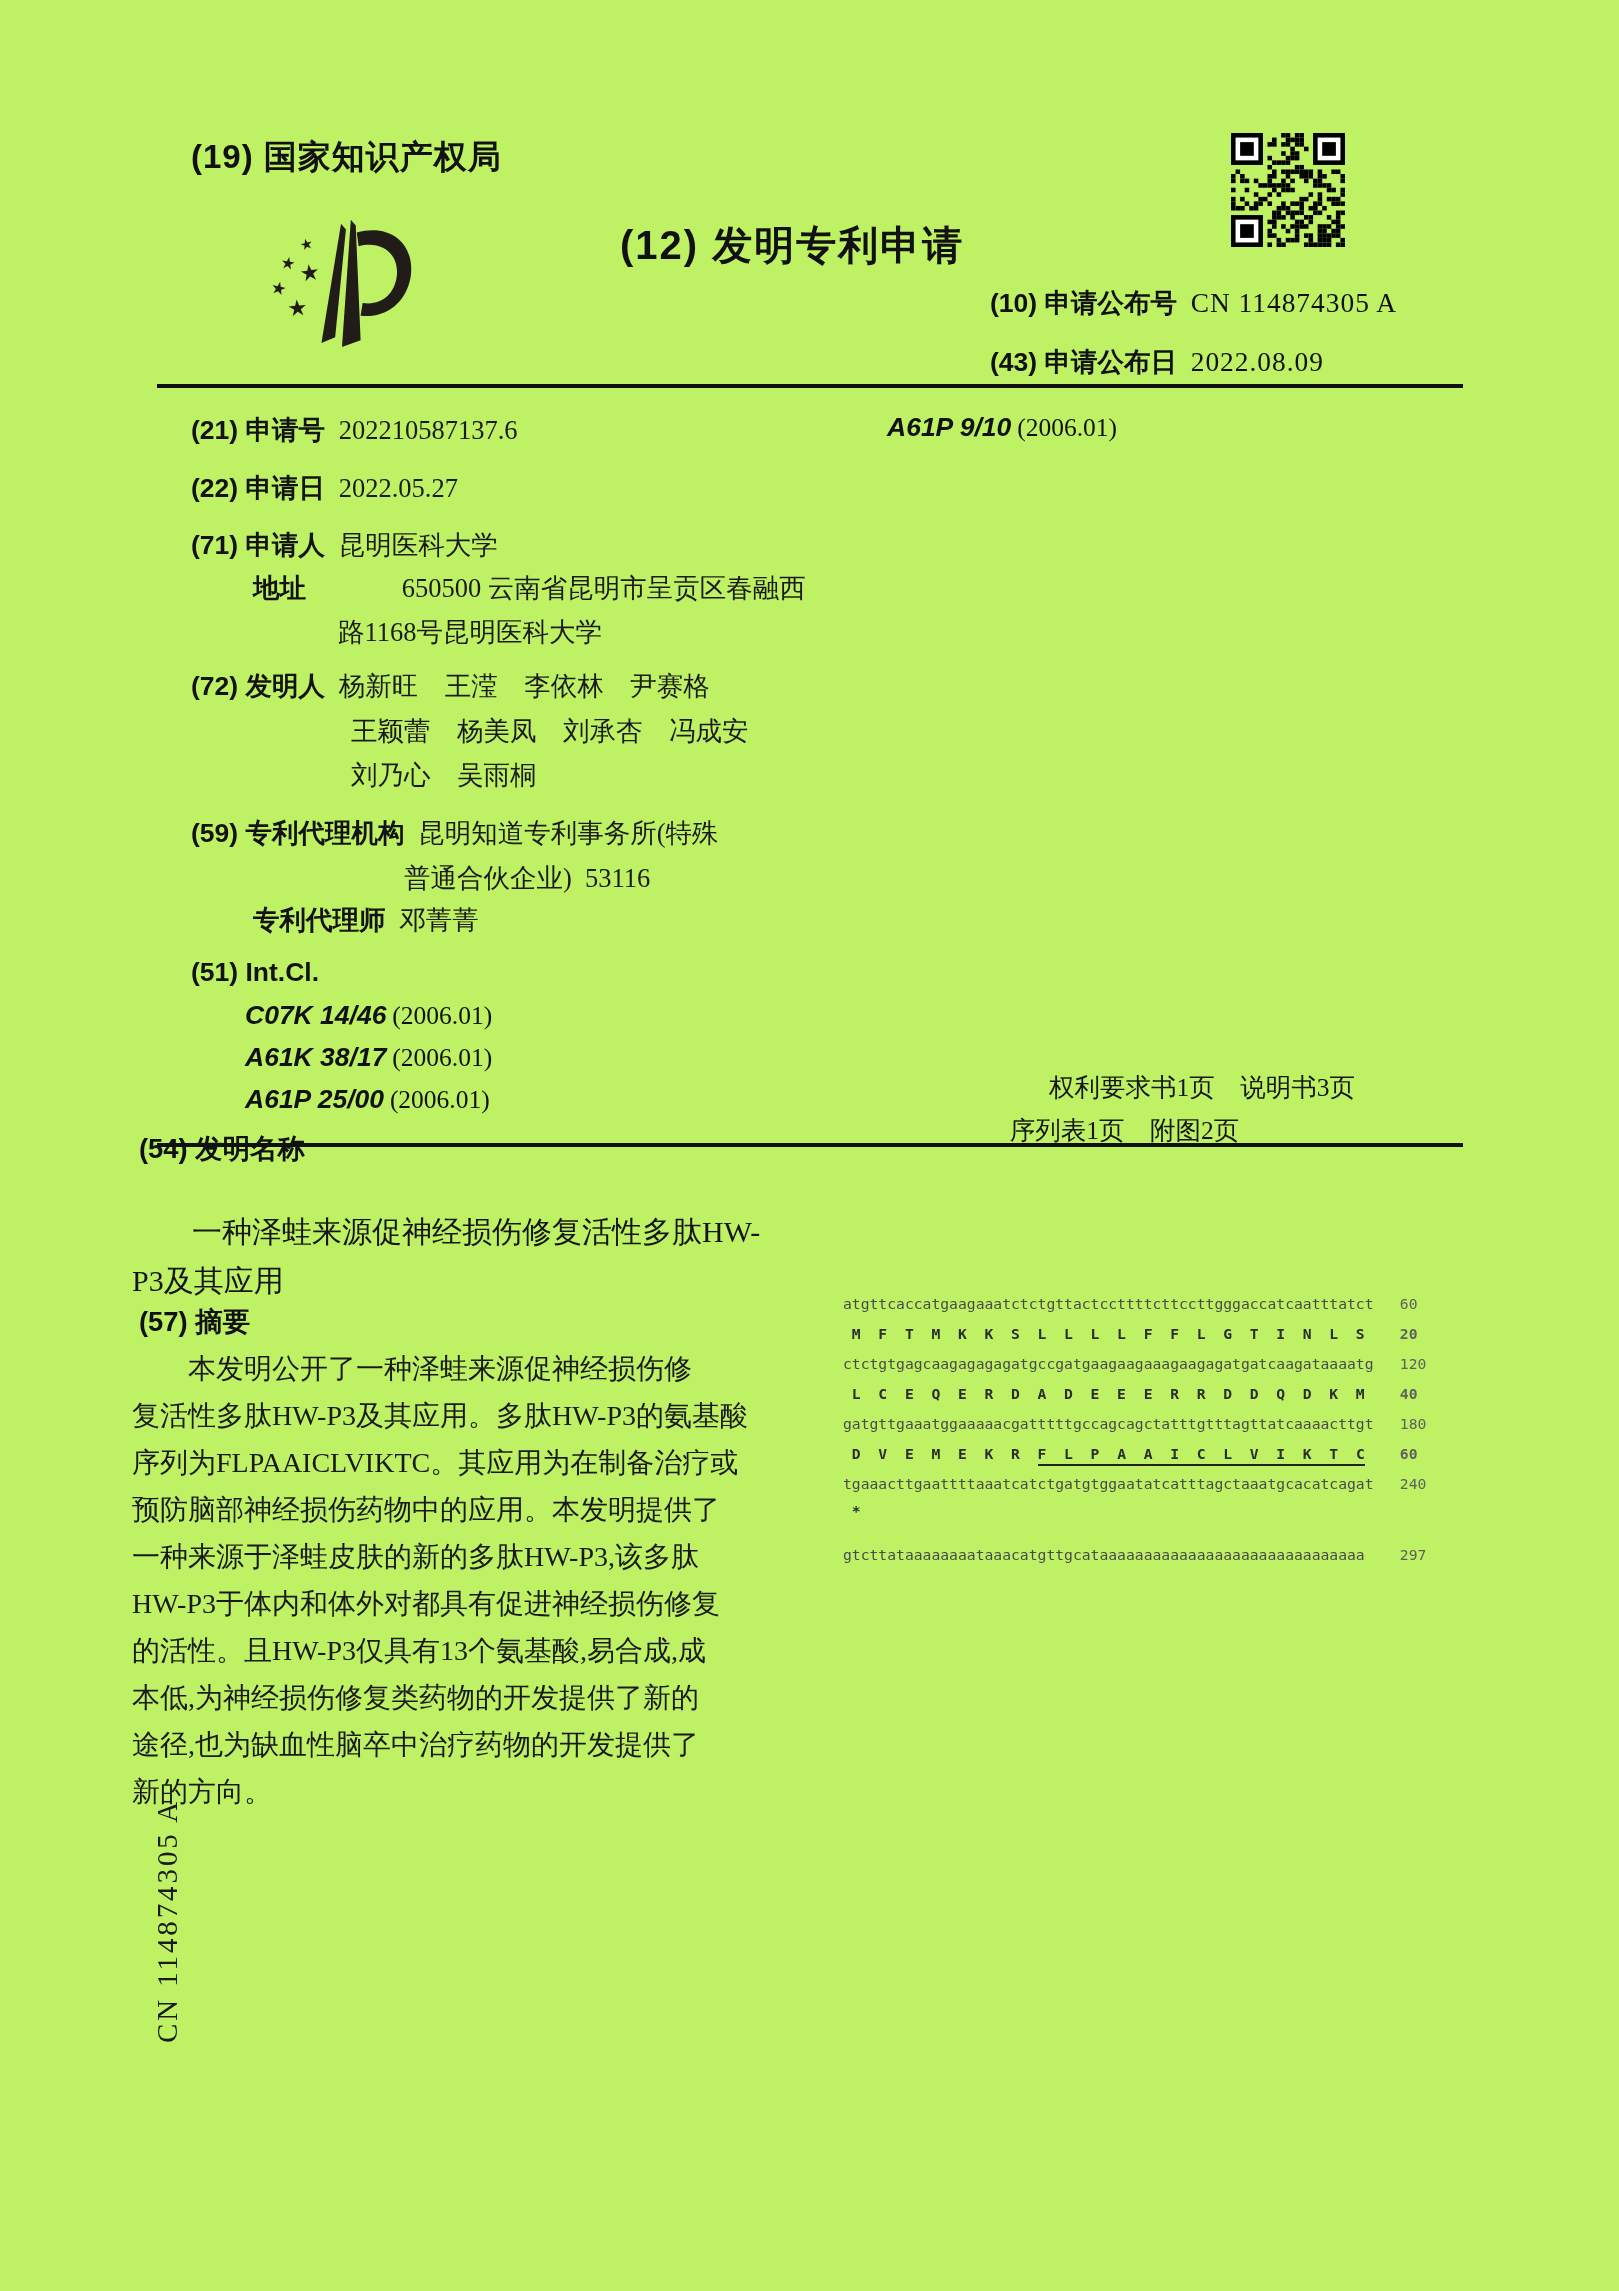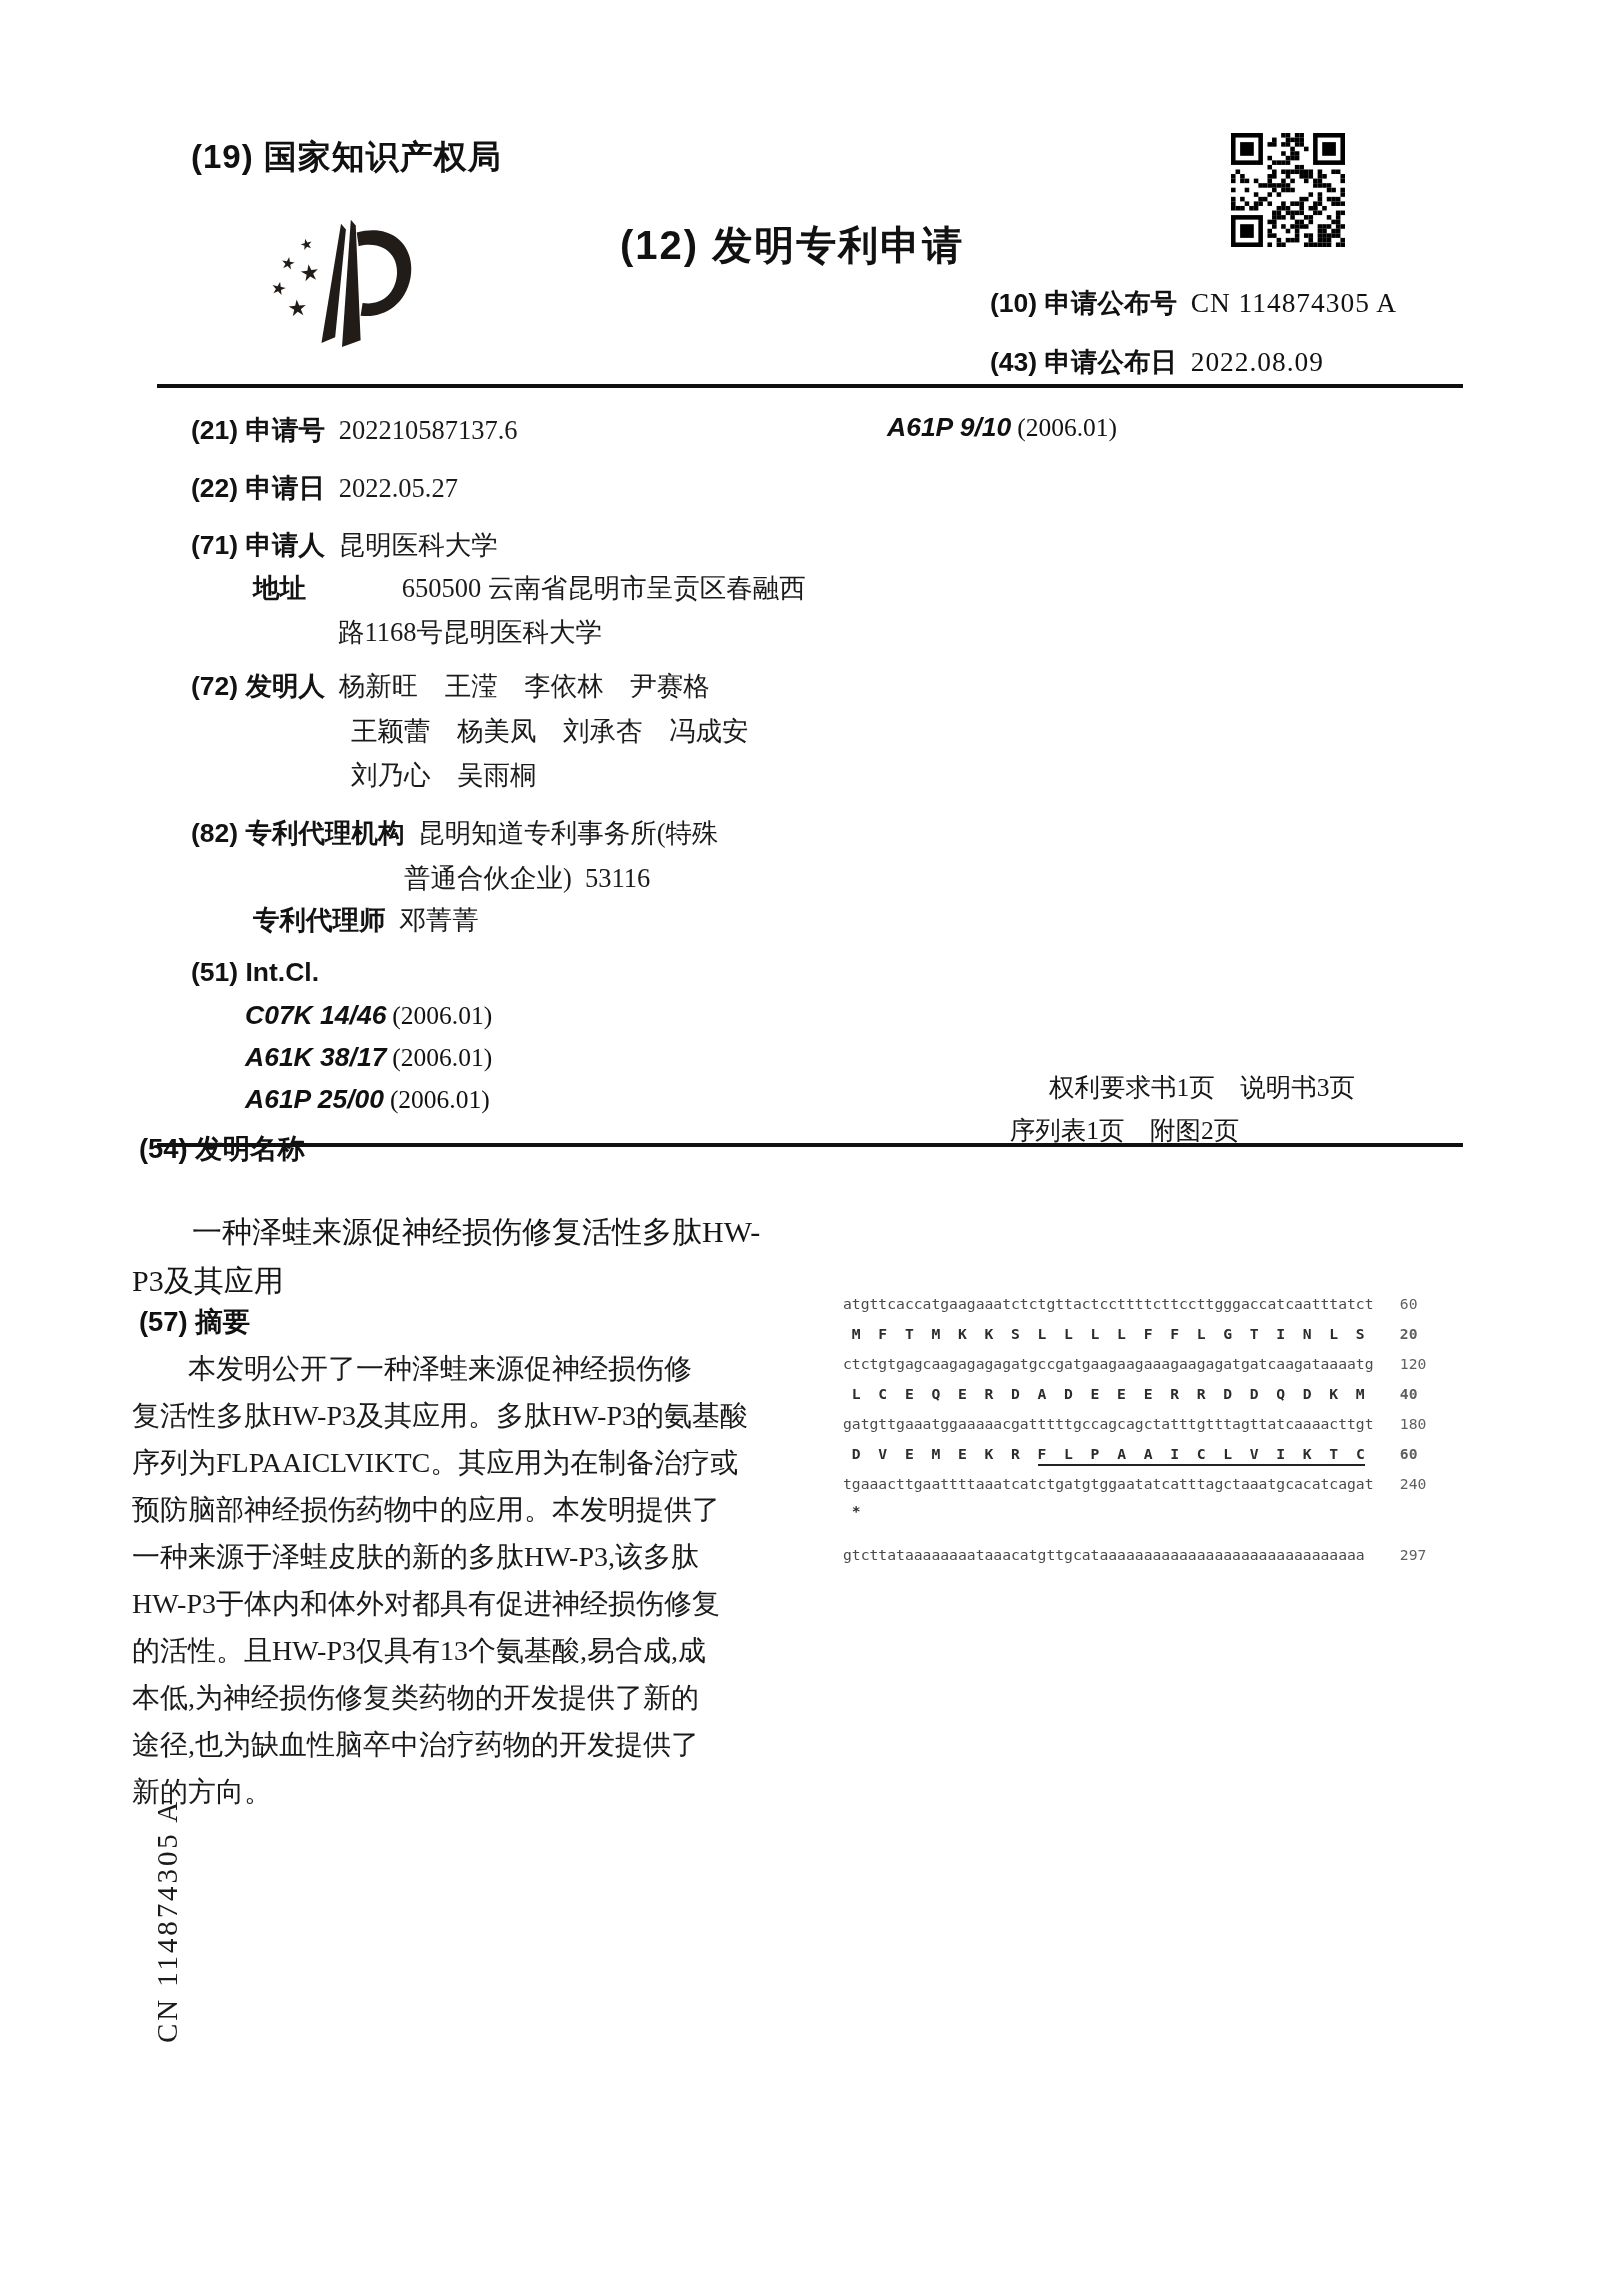--- a/index.html
+++ b/index.html
@@ -1,18 +1,18 @@
 <!DOCTYPE html>
 <html><head>
 <meta charset="utf-8">
 <style>
   * { margin:0; padding:0; box-sizing:border-box; }
   html,body { background:#e8e8e8; }
   .page {
-    position:relative; width:1619px; height:2292px; background:#ffffff;
+    position:relative; width:1619px; height:2292px; background:#bef264;
     overflow:hidden; color:#111;
     font-family:"Liberation Serif","DejaVu Serif",serif;
   }
   .abs { position:absolute; }
   .lbl {
     font-family:"Liberation Sans","DejaVu Sans",sans-serif;
     font-weight:700; font-size:26.5px; color:#131313; white-space:pre;
   }
   .val {
     font-family:"Liberation Serif","DejaVu Serif",serif;
@@ -324,21 +324,21 @@
 
   <div class="abs fieldrow" style="left:191px; top:668px;">
     <span class="lbl">(72) 发明人</span>
     <span class="gap"></span>
     <span class="val">杨新旺　王滢　李依林　尹赛格</span>
   </div>
   <div class="abs val" style="left:351px; top:713px;">王颖蕾　杨美凤　刘承杏　冯成安</div>
   <div class="abs val" style="left:351px; top:757px;">刘乃心　吴雨桐</div>
 
   <div class="abs fieldrow" style="left:191px; top:815px;">
-    <span class="lbl">(82) 专利代理机构</span>
+    <span class="lbl">(59) 专利代理机构</span>
     <span class="gap"></span>
     <span class="val">昆明知道专利事务所(特殊</span>
   </div>
   <div class="abs val" style="left:404px; top:860px;">普通合伙企业)  53116</div>
   <div class="abs fieldrow" style="left:253px; top:902px;">
     <span class="lbl">专利代理师</span>
     <span class="gap"></span>
     <span class="val">邓菁菁</span>
   </div>
 

